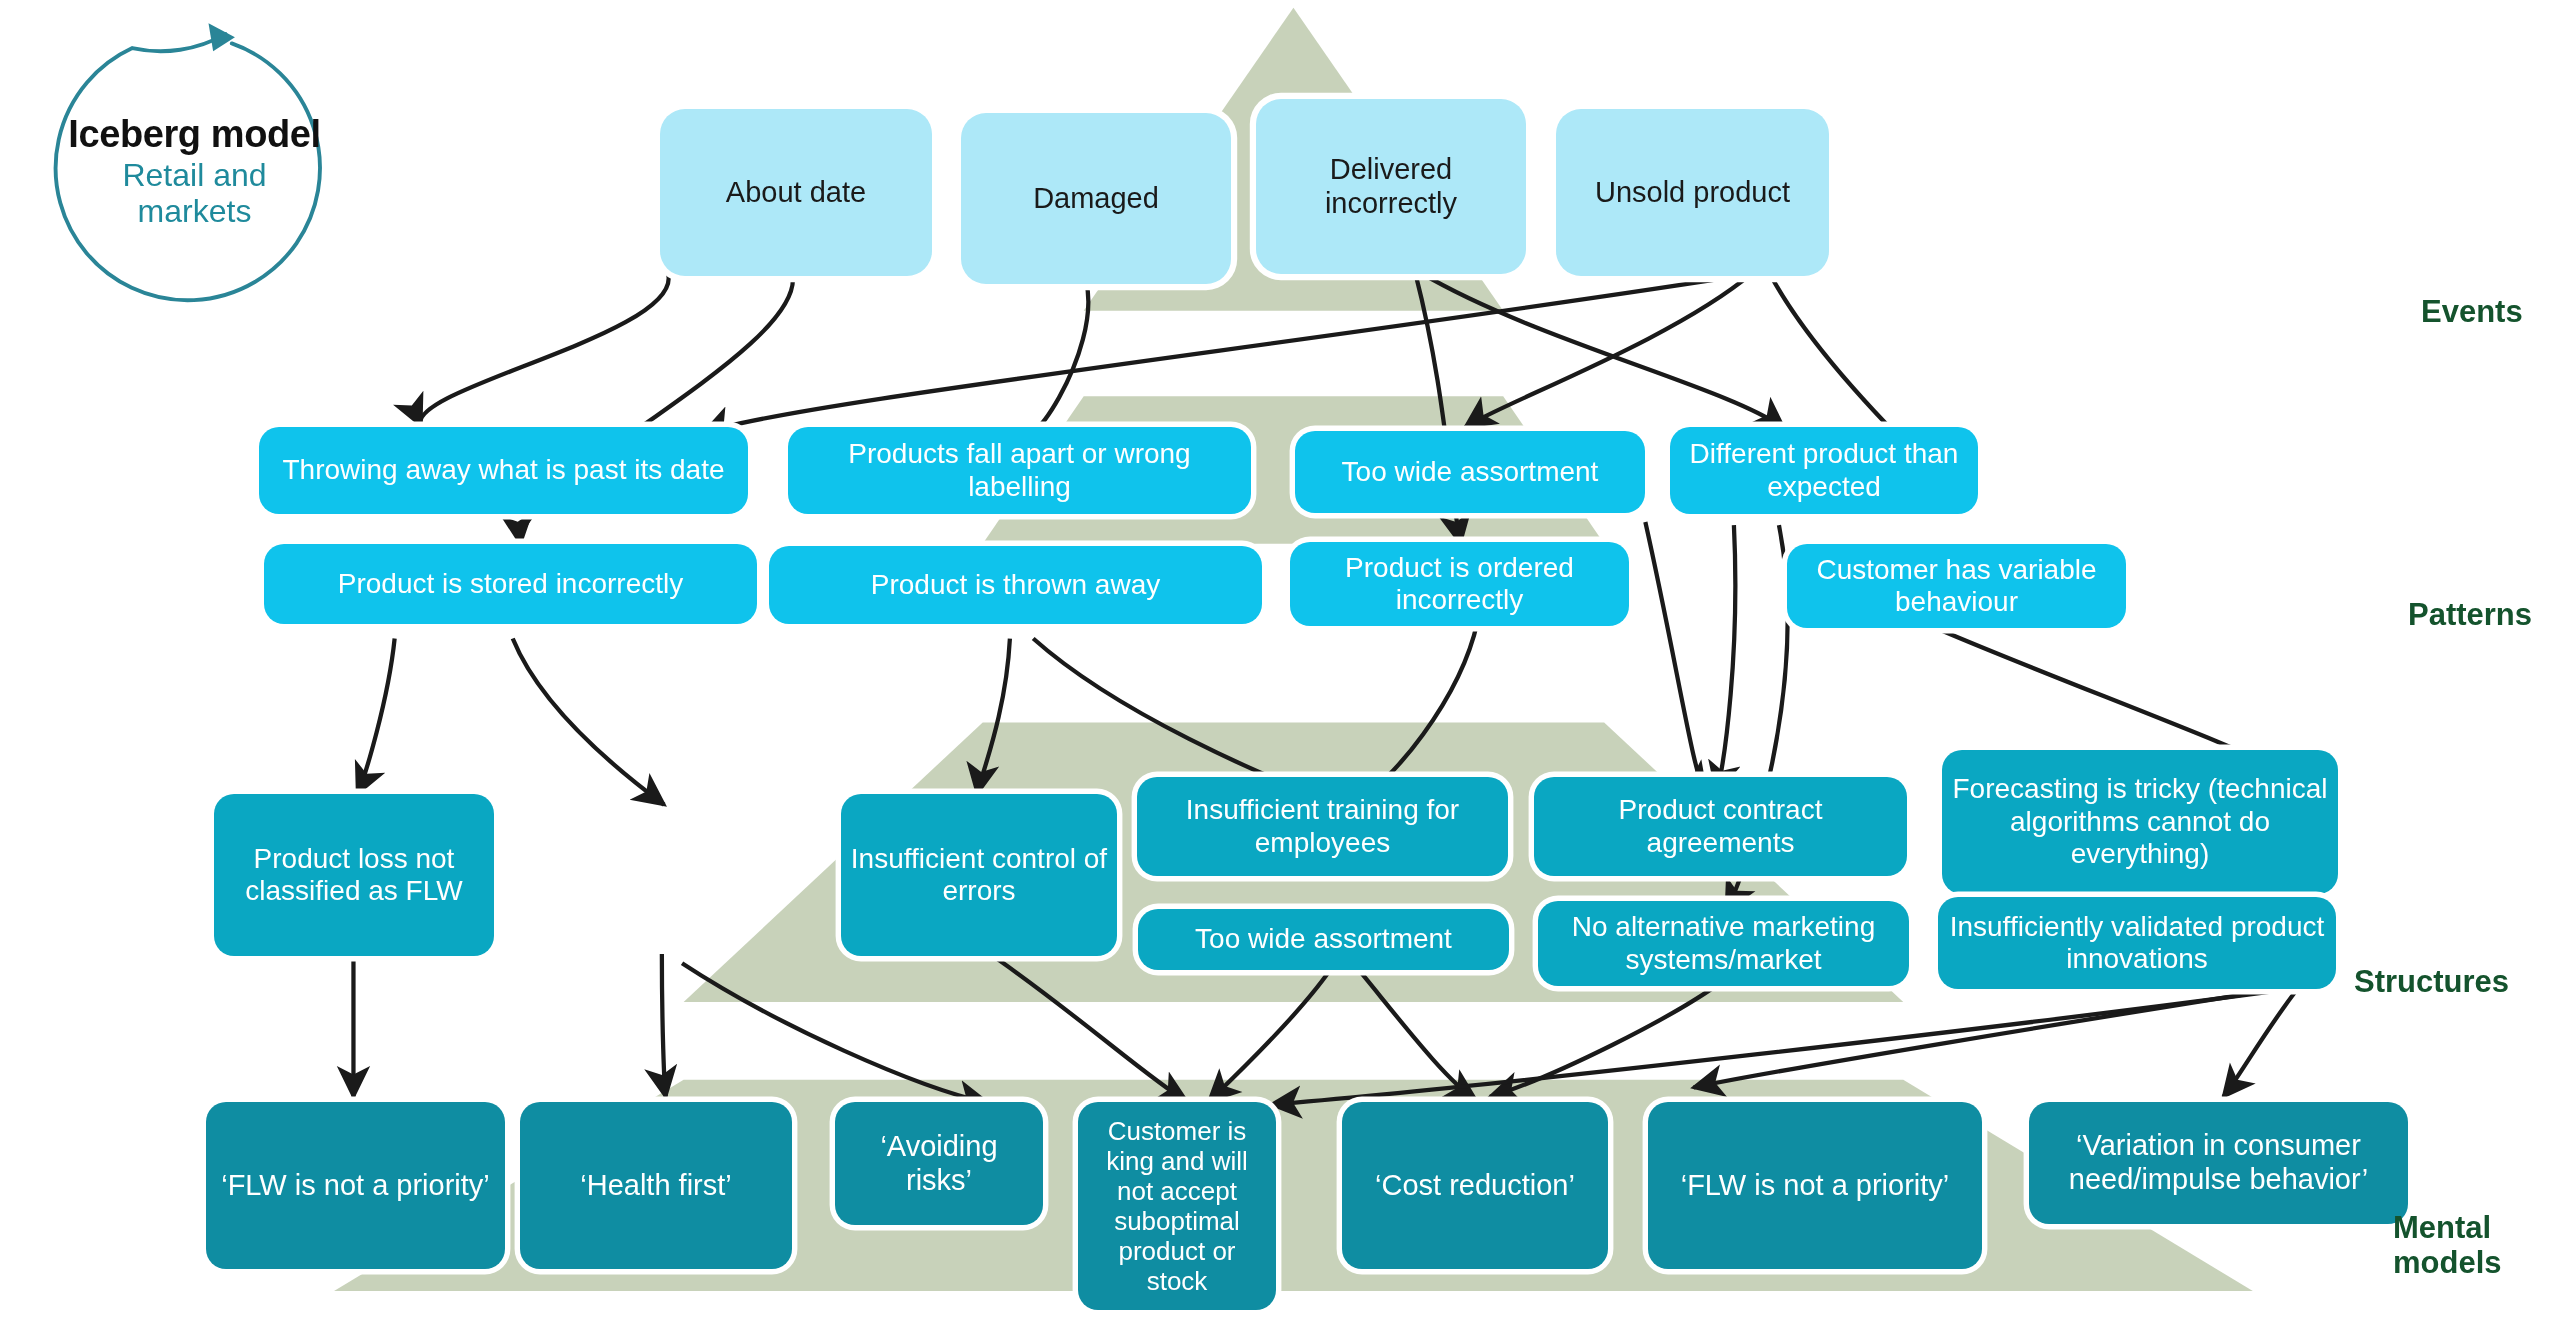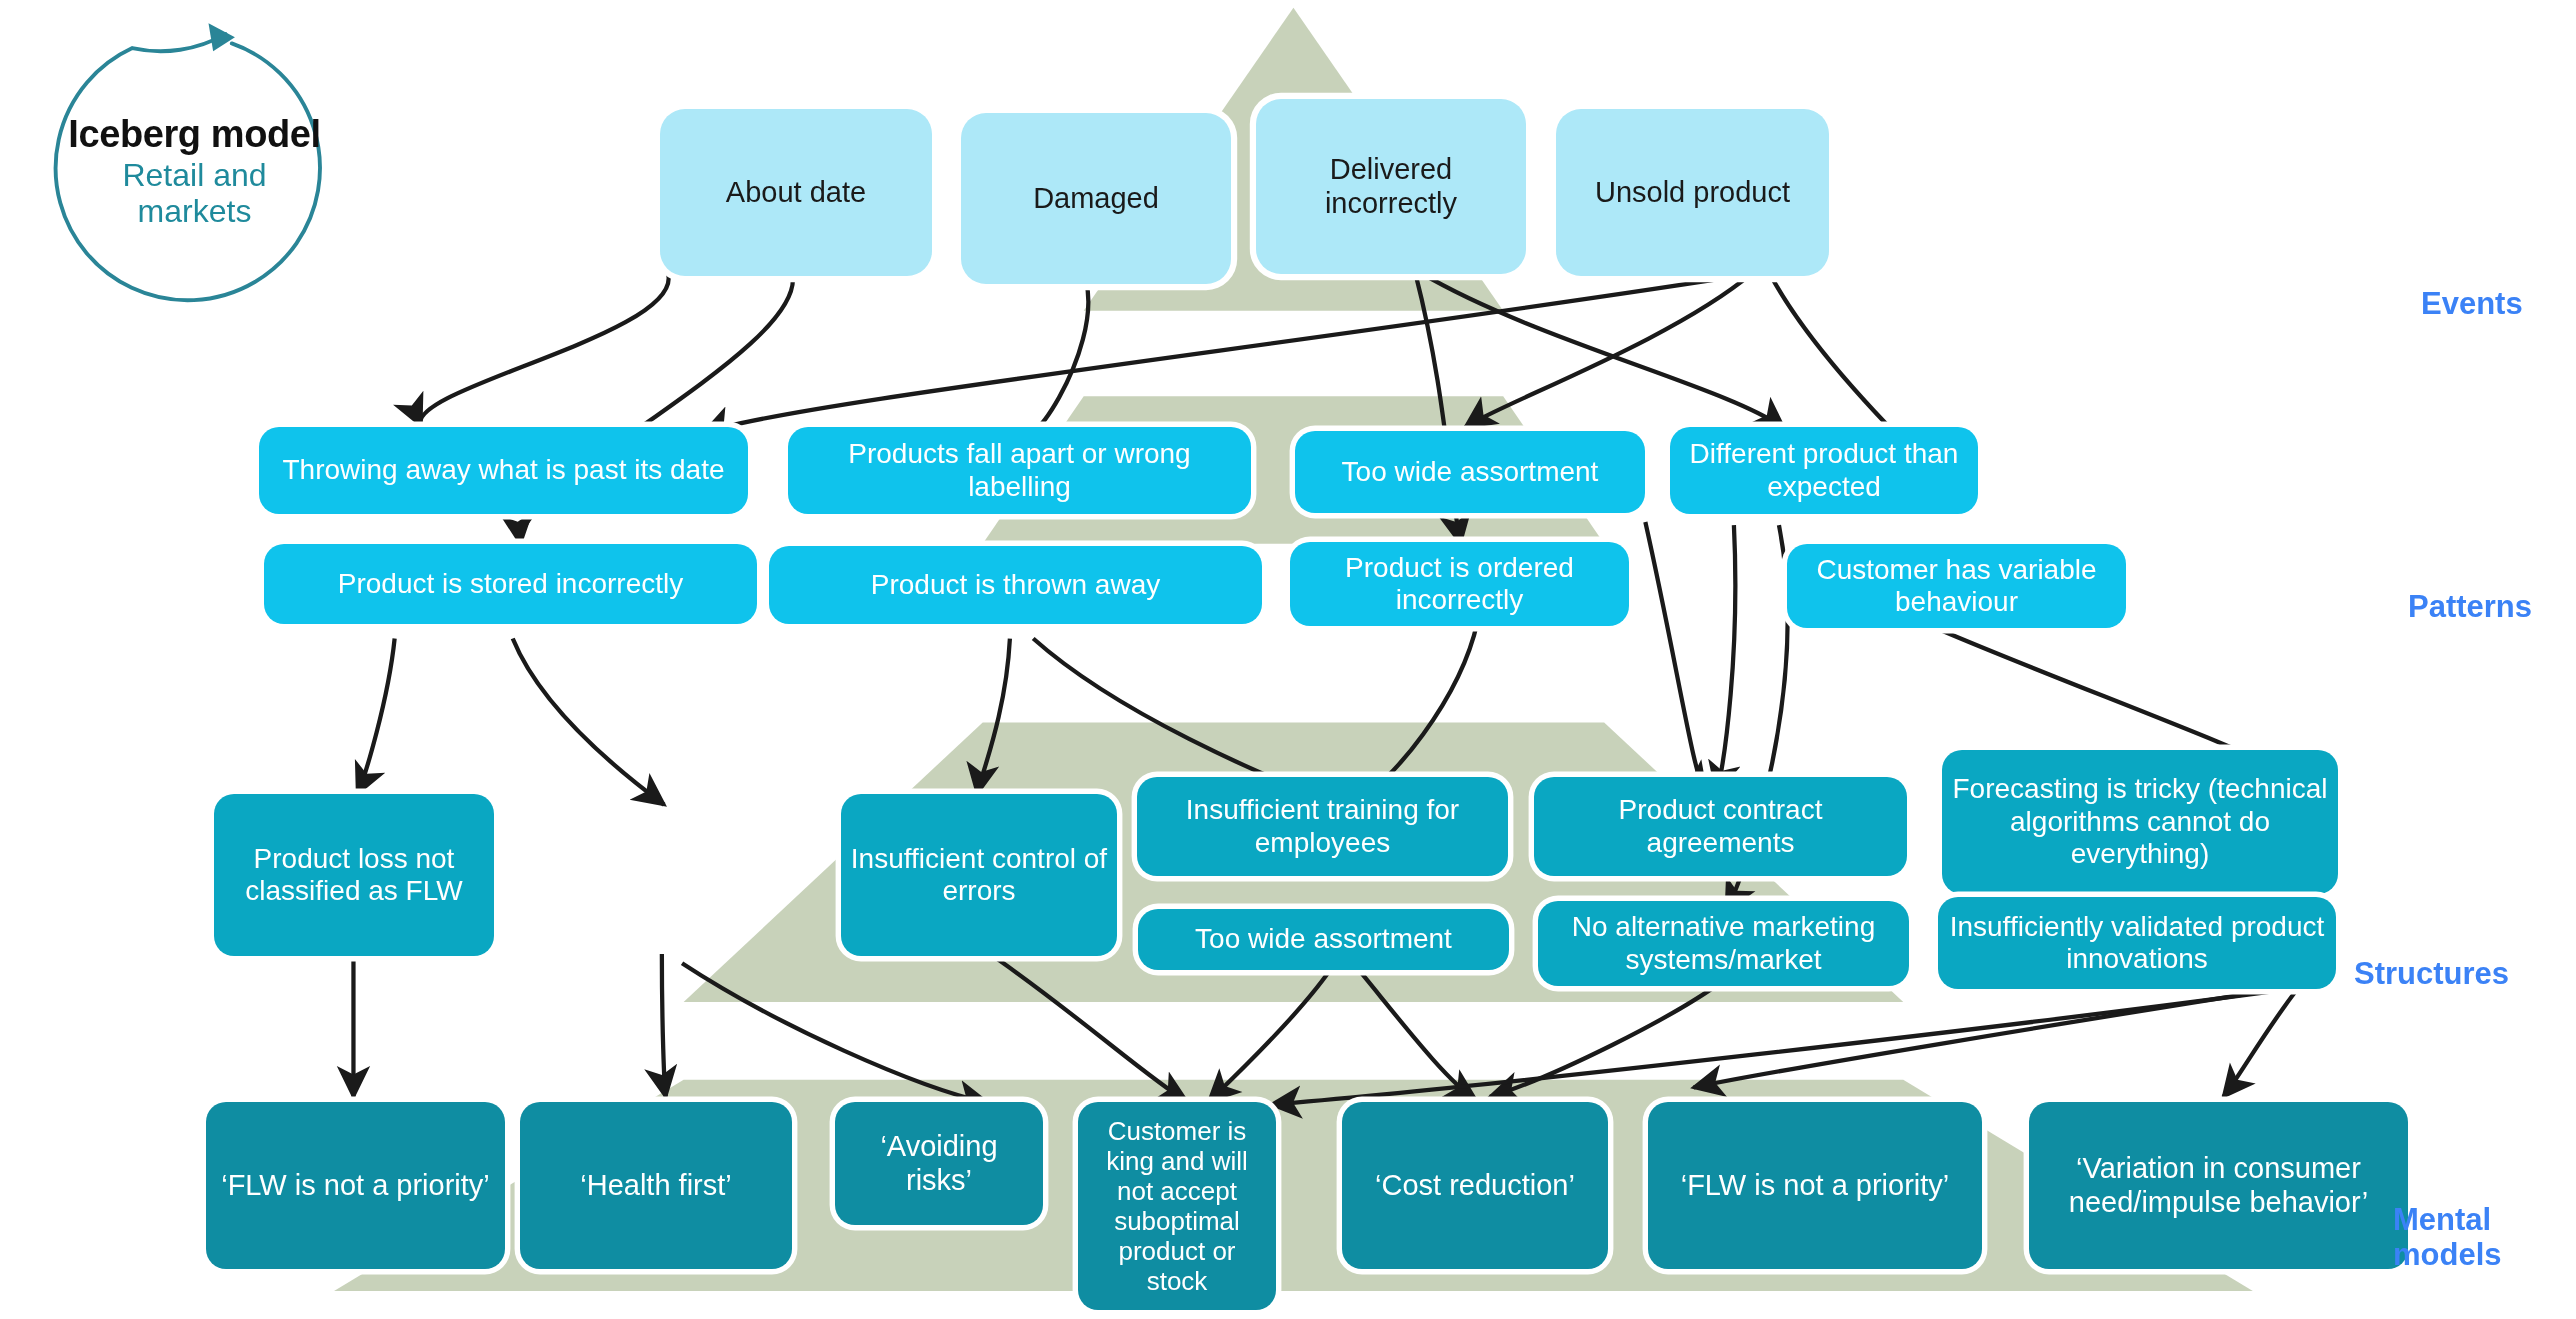--- a/index.html
+++ b/index.html
@@ -52,21 +52,21 @@
     background:#ade8f8; color:#1a1a1a; border-radius:25px;
     box-shadow: 0 0 0 6.2px #ffffff;
   }
   .node.patterns { background:#0fc3ec; }
   .node.structures { background:#0aa7c2; }
   .node.mental { background:#0f8da2; }
 
   
   .tier-label {
     position:absolute; z-index:5;
-    font-weight:bold; color:#3b82f6; font-size:31px; line-height:1.12;
+    font-weight:bold; color:#14532d; font-size:31px; line-height:1.12;margin-top:8px;
   }
 </style>
 </head>
 <body>
 
 <div id="stage">
 
   <svg id="pyramid" viewBox="0 0 3316 1698" preserveAspectRatio="none">
 
     <polygon points="1665,10 1935,400 1395,400" fill="#c8d2ba"></polygon>
@@ -235,21 +235,21 @@
   </div>
   <div class="node mental" style="left:1078px; top:1102px; width:198px; height:208px; font-size:26px;">
     <span>Customer is king and will not accept suboptimal product or stock</span>
   </div>
   <div class="node mental" style="left:1342px; top:1102px; width:266px; height:167px; font-size:29px;">
     <span>‘Cost reduction’</span>
   </div>
   <div class="node mental" style="left:1648px; top:1102px; width:334px; height:167px; font-size:29px;">
     <span>‘FLW is not a priority’</span>
   </div>
-  <div class="node mental" style="left:2029px; top:1102px; width:379px; height:167px; font-size:29px;">
+  <div class="node mental" style="left:2029px; top:1102px; width:379px; height:122px; font-size:29px;">
     <span>‘Variation in consumer need/impulse behavior’</span>
   </div>
 
   <div class="tier-label" style="left:2421px; top:287px;">
     <span>Events</span>
   </div>
   <div class="tier-label" style="left:2408px; top:590px;">
     <span>Patterns</span>
   </div>
   <div class="tier-label" style="left:2354px; top:957px;">

